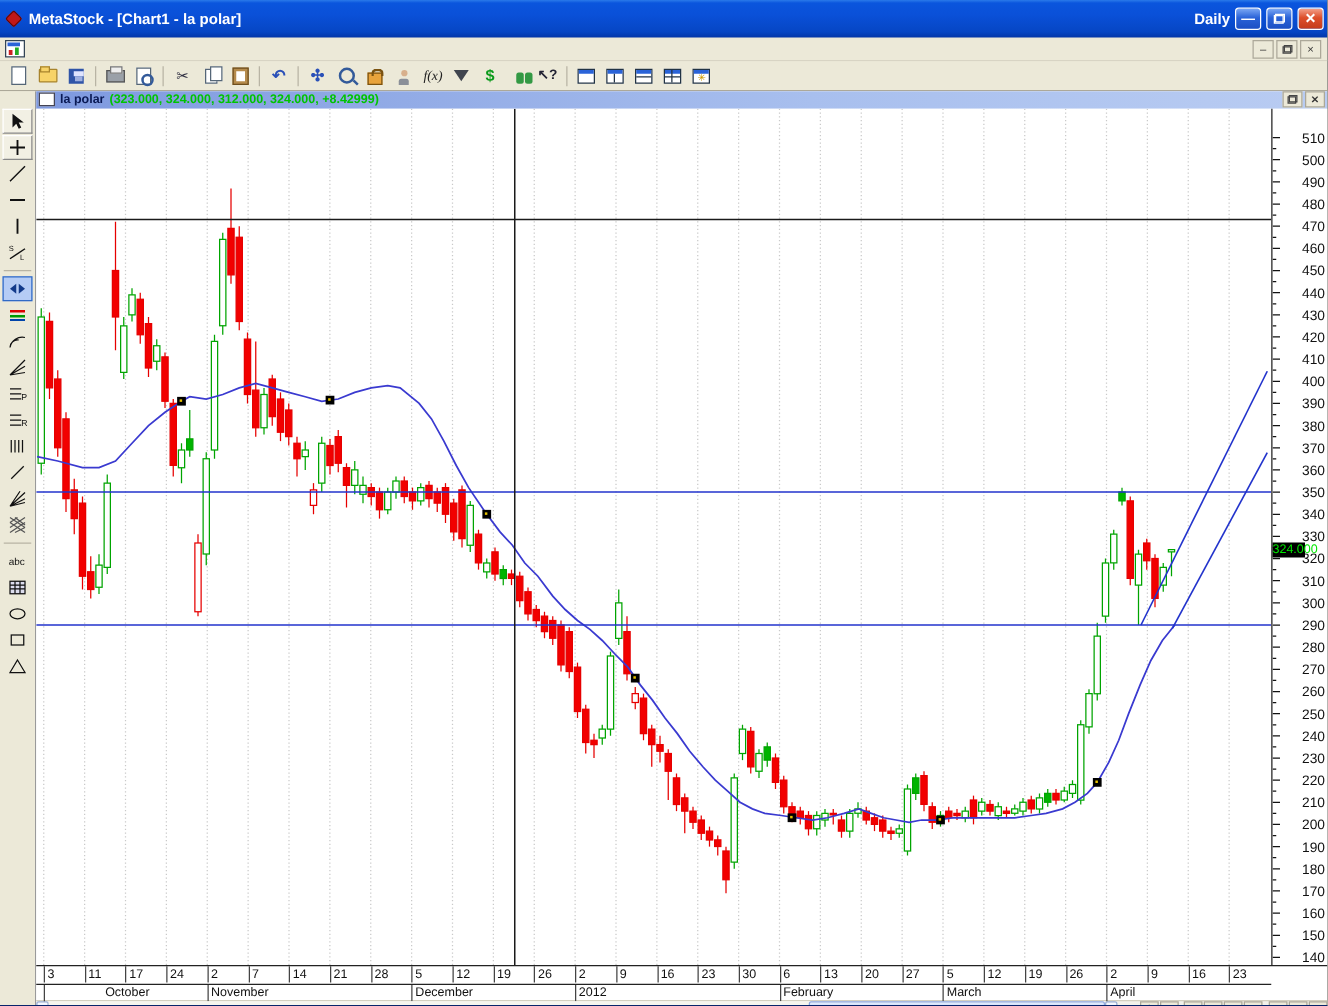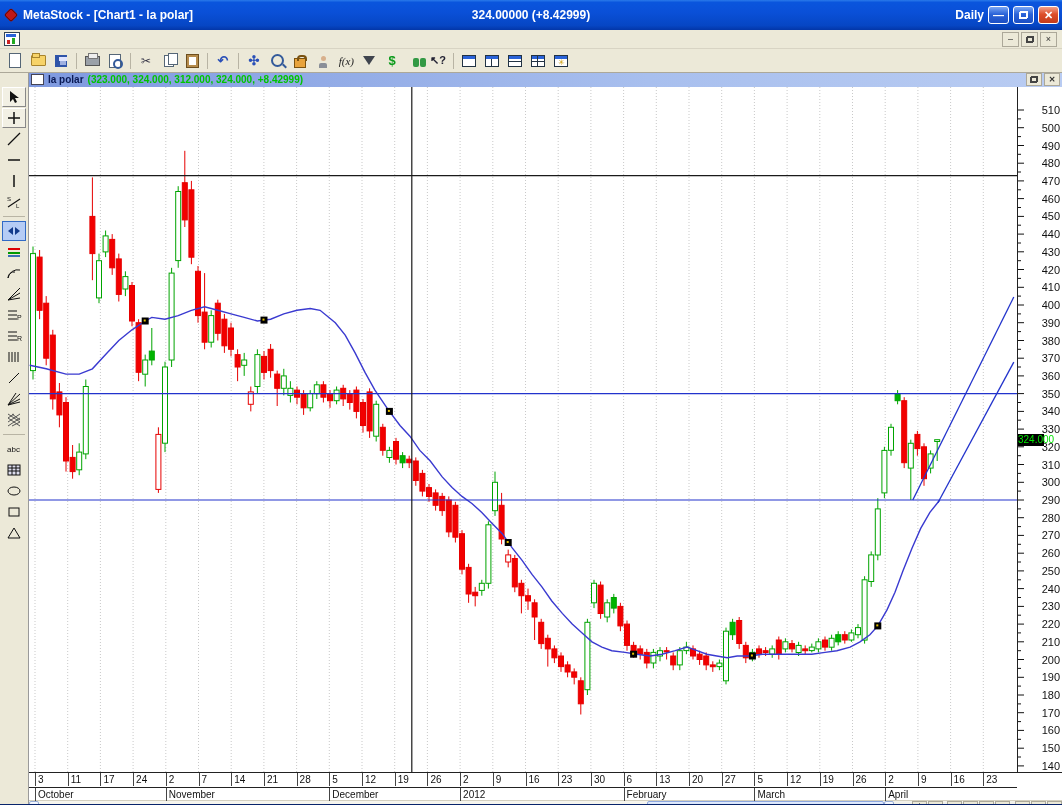--- a/index.html
+++ b/index.html
@@ -133,21 +133,20 @@
 </head>
 <body>
 
 <div id="app">
 
   <div class="titlebar">
     <span class="app-icon">
         <i></i>
       </span>
     <span>MetaStock - [Chart1 - la polar]</span>
-    <span class="title-center">324.00000 (+8.42999)</span>
     <div class="title-right">
       <span>Daily</span>
       <span class="winbtn">—</span>
       <span class="winbtn">
           <span class="rst"></span>
         </span>
       <span class="winbtn close">✕</span>
     </div>
   </div>
 
@@ -865,21 +864,21 @@
             <span class="xcell" style="left: 725.4px; width: 32.7px;">5</span>
             <span class="xcell" style="left: 758.1px; width: 32.7px;">12</span>
             <span class="xcell" style="left: 790.8px; width: 32.7px;">19</span>
             <span class="xcell" style="left: 823.5px; width: 32.7px;">26</span>
             <span class="xcell" style="left: 856.2px; width: 32.7px;">2</span>
             <span class="xcell" style="left: 888.9px; width: 32.7px;">9</span>
             <span class="xcell" style="left: 921.6px; width: 32.7px;">16</span>
             <span class="xcell" style="left: 954.3px; width: 32.7px;">23</span>
           </div>
         <div class="monthrow" id="months">
-            <span class="xcell" style="left: 6px; width: 130.8px;">October</span>
+            <span class="xcell" style="left: 6px; width: 130.8px; text-align: center;">October</span>
             <span class="xcell" style="left: 136.8px; width: 163.5px;">November</span>
             <span class="xcell" style="left: 300.3px; width: 130.8px;">December</span>
             <span class="xcell" style="left: 431.1px; width: 163.5px;">2012</span>
             <span class="xcell" style="left: 594.6px; width: 130.8px;">February</span>
             <span class="xcell" style="left: 725.4px; width: 130.8px;">March</span>
             <span class="xcell" style="left: 856.2px; width: 130.8px;">April</span>
           </div>
       </div>
       <div class="hscroll">
         <span class="sbtn">◂</span>

